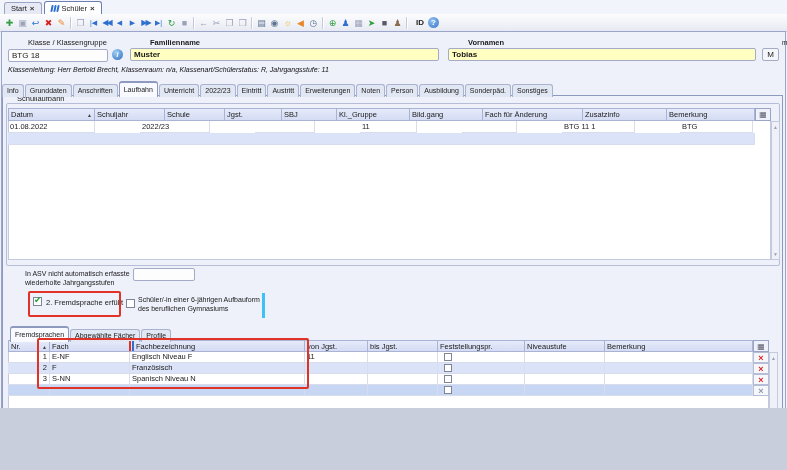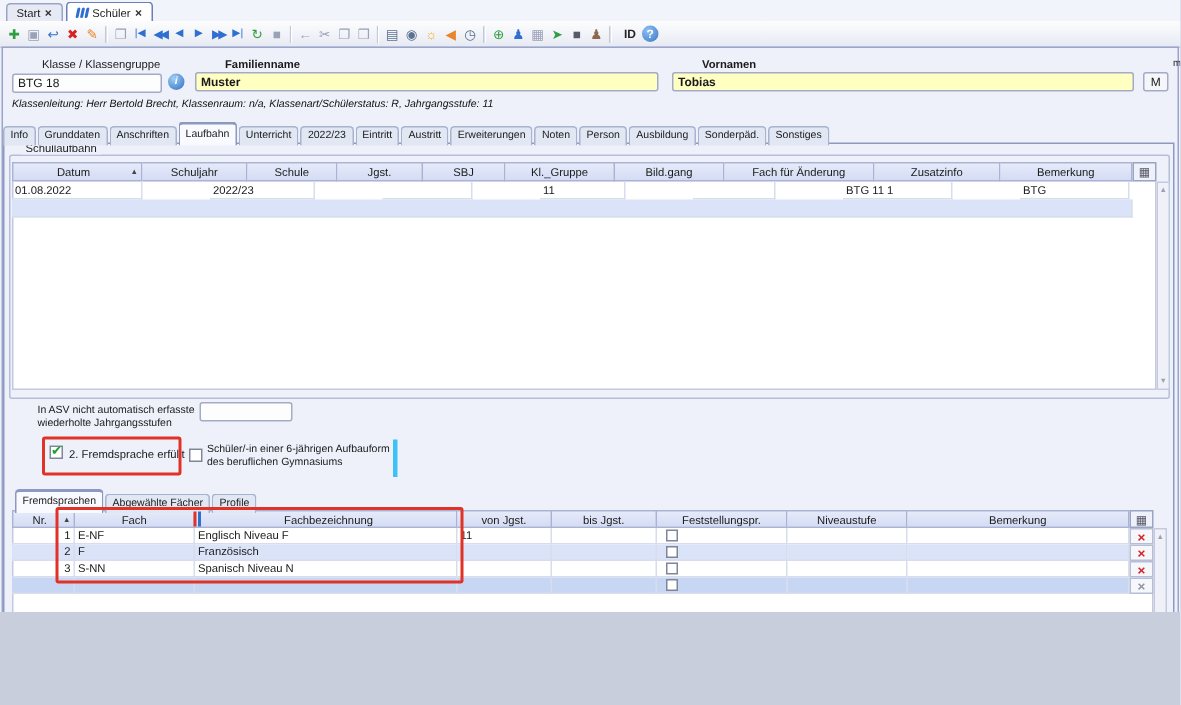--- a/index.html
+++ b/index.html
@@ -46,21 +46,21 @@
   .navtabs{position:absolute;display:flex;align-items:flex-end;gap:1px;z-index:4;}
   .ntab{height:12px;line-height:12px;padding:0 4px;background:#e2e7f4;border:1px solid #a9b2cf;border-bottom:none;
         border-radius:3px 3px 0 0;white-space:nowrap;font-size:7px;}
   .ntab.active{height:14px;line-height:13px;background:#f8faff;border-top:2px solid #3e6fd9;border-color:#8e99c0;}
   .contentpanel{position:absolute;left:2px;top:95px;width:781px;height:361px;border:1px solid #8e99c0;
         background:#eef0fa;box-sizing:border-box;}
   
   .fieldset{position:absolute;left:6px;top:103px;width:772px;height:161px;border:1px solid #b6bdd8;border-radius:2px;}
   .legend{position:absolute;left:14px;top:94px;background:#eef0fa;padding:0 3px;font-size:7.5px;z-index:2;}
   
-  .thead{position:absolute;display:flex;z-index:2;text-align:center;}
+  .thead{position:absolute;display:flex;z-index:2;}
   .th{box-sizing:border-box;height:13px;line-height:12px;background:linear-gradient(#e6ebfa,#d4dcf4);
       border:1px solid #aab3d4;border-left:none;padding:0 2px;white-space:nowrap;overflow:hidden;position:relative;}
   .th:first-child{border-left:1px solid #aab3d4;}
   .sort{float:right;font-size:5px;color:#444;line-height:12px;}
   .gridbtn{position:absolute;box-sizing:border-box;background:#eef1f9;border:1px solid #9aa4c4;
       display:flex;align-items:center;justify-content:center;font-size:8px;color:#556;z-index:3;}
   .viewport{position:absolute;background:#ffffff;border:1px solid #c3cade;border-top:none;box-sizing:border-box;}
   .trow{position:absolute;display:flex;z-index:2;gap:45px;}
   .td{box-sizing:border-box;height:12px;line-height:11px;border-right:1px solid #d8ddee;border-bottom:1px solid #d8ddee;
       padding:0 2px;white-space:nowrap;overflow:hidden;}

